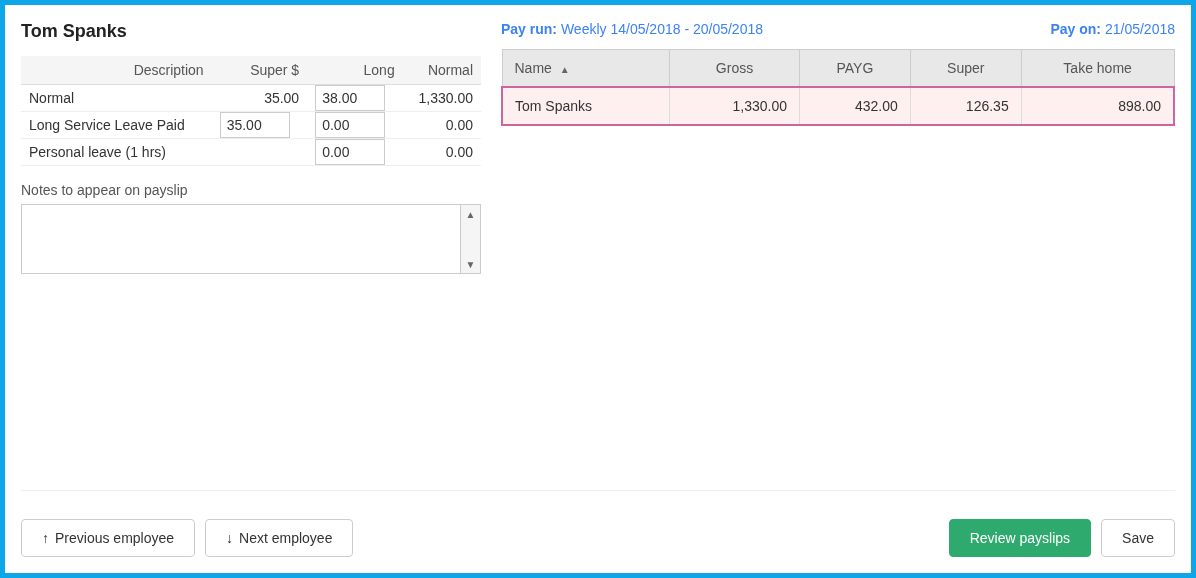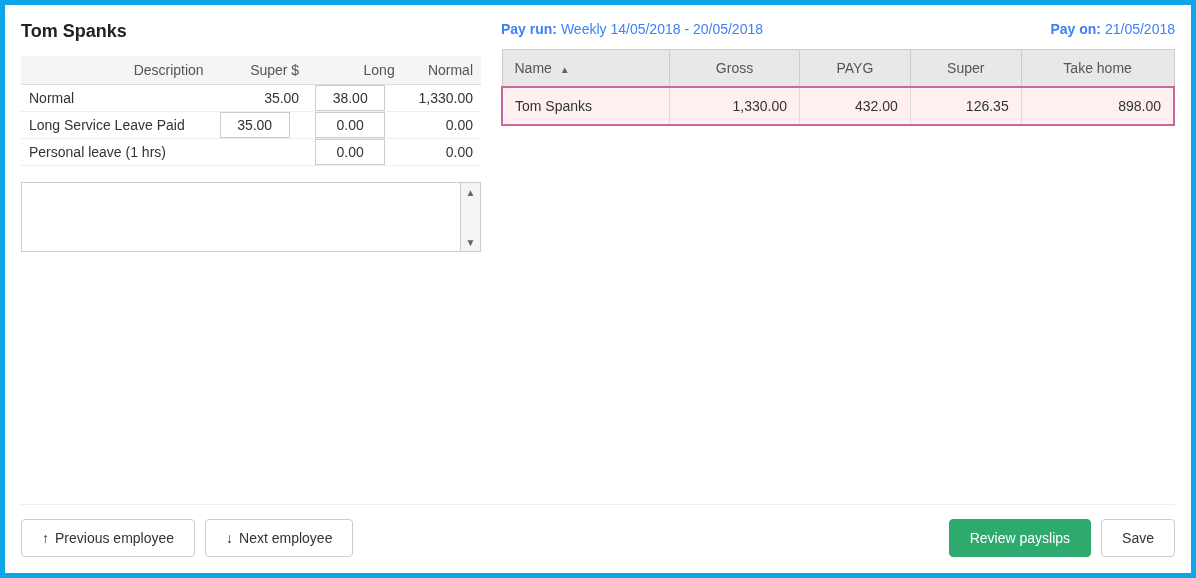--- a/index.html
+++ b/index.html
@@ -53,21 +53,21 @@
       padding: 0 8px;
       vertical-align: middle;
       margin-top: 14px;
     }
     .pay-table td.right { text-align: right; }
     .pay-table tr {
       border-bottom: 1px solid #eee;
     }
     .pay-table input[type="text"] {
       width: 70px;
-      text-align: center;
+      text-align: left;
       border: 1px solid #ccc;
       padding: 4px 6px;
       font-size: 14px;
       color: #333;
       background: #fff;
     }
     .notes-section {
       margin-top: 16px;
     }
     .notes-label {
@@ -167,21 +167,21 @@
       font-size: 10px;
       margin-left: 4px;
       color: #666;
     }
 
     
     .footer {
       display: flex;
       justify-content: space-between;
       align-items: center;
-      padding-top: 14px;
+      padding-top: 28px;
       border-top: 1px solid #eee;
       margin-top: 10px;
     }
     .footer-left {
       display: flex;
       gap: 10px;
     }
     .footer-right {
       display: flex;
       gap: 10px;
@@ -259,20 +259,21 @@
             <td></td>
             <td>
               <input type="text" value="0.00" style="">
             </td>
             <td class="right">0.00</td>
           </tr>
         </tbody>
       </table>
 
       <div class="notes-section">
+        <div class="notes-label">Notes to appear on payslip</div>
         <div class="notes-textarea-wrapper">
           <textarea class="notes-textarea" style=""></textarea>
           <div class="scrollbar-arrows">
             <span>▲</span>
             <span>▼</span>
           </div>
         </div>
       </div>
     </div>
 

